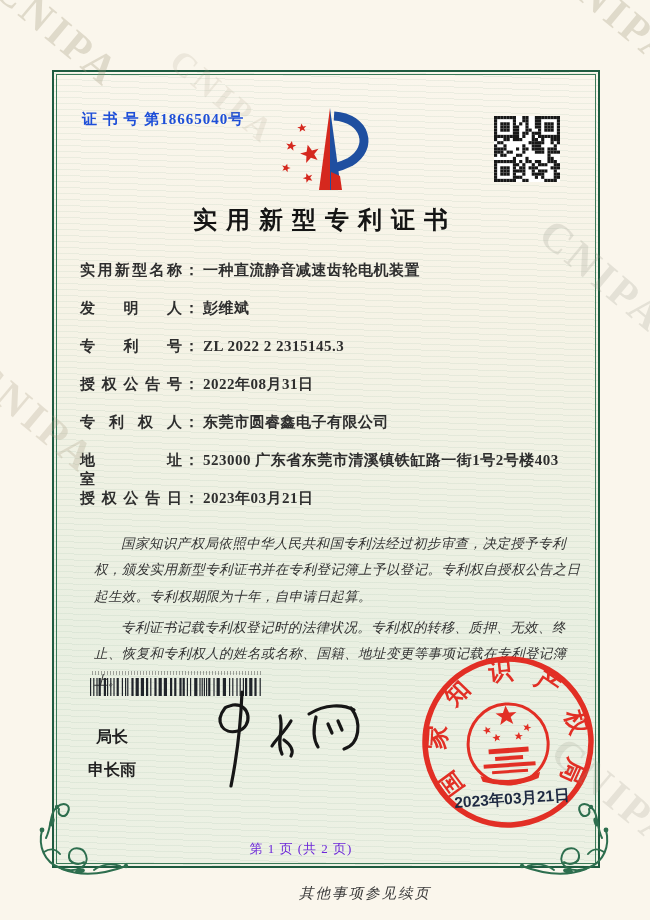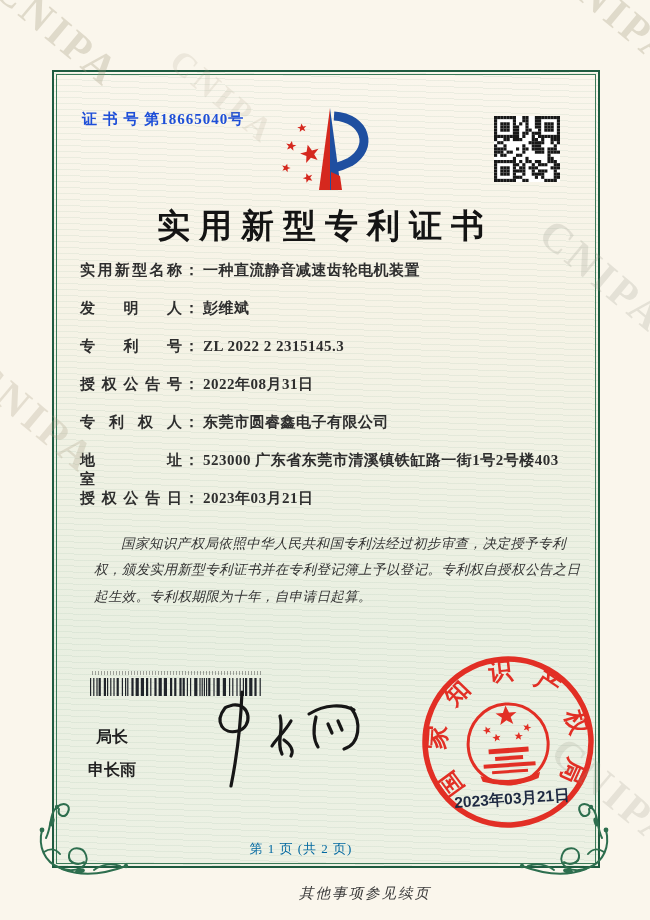--- a/index.html
+++ b/index.html
@@ -49,21 +49,21 @@
   
   .content{position:absolute;inset:0;z-index:2;}
   .cert-no{
     position:absolute;left:82px;top:110px;
     font-size:15px;letter-spacing:1px;color:#1d4ed8;font-weight:600;
   }
   .logo{position:absolute;left:268px;top:102px;width:112px;height:96px;}
   .qr{position:absolute;left:494px;top:116px;width:66px;height:66px;background:#fff;}
   .title{
     position:absolute;left:0;top:204px;width:650px;
-    text-align:center;font-size:33px;font-weight:bold;color:#141414;
+    text-align:center;font-size:24px;font-weight:bold;color:#141414;
     letter-spacing:9px;
   }
   .fields{position:absolute;left:80px;top:261px;width:492px;}
   .field-row{position:relative;height:38px;font-size:15px;font-weight:bold;color:#2e2e2e;}
   .f-label{display:inline-block;width:102px;text-align:justify;text-align-last:justify;vertical-align:top;}
   .f-colon{display:inline-block;margin:0 4px 0 2px;}
   .f-value{letter-spacing:0.5px;}
   .grant2{position:absolute;left:237px;top:0;}
   .paras{position:absolute;left:88px;top:531px;width:494px;}
   .para{
@@ -80,21 +80,21 @@
   
   .signer{position:absolute;left:88px;top:727px;font-family:"Liberation Sans","DejaVu Sans",sans-serif;text-align:center;}
   .signer .s-title{font-size:16px;font-weight:bold;color:#222;margin-bottom:12px;}
   .signer .s-name{font-size:16px;font-weight:bold;color:#222;}
   .signature{position:absolute;left:185px;top:688px;width:180px;height:108px;}
   
   .seal{position:absolute;left:418px;top:652px;width:180px;height:180px;transform:rotate(-4deg);opacity:0.95;}
   
   .page-num{
     position:absolute;left:0;top:840px;width:602px;text-align:center;
-    font-size:13px;color:#0369a1;letter-spacing:1px;
+    font-size:13px;color:#6d28d9;letter-spacing:1px;
   }
   .cont-note{
     position:absolute;left:0;top:884px;width:650px;text-align:center;
     font-size:14.5px;font-style:italic;color:#3a3a3a;letter-spacing:2px;margin-left:40px;
   }
 </style>
 </head>
 <body>
 
 <div class="page">
@@ -425,20 +425,21 @@
       <div class="field-row">
         <span class="f-label">地址</span><span class="f-colon">：</span><span class="f-value">523000 广东省东莞市清溪镇铁缸路一街1号2号楼403室</span>
       </div>
       <div class="field-row">
         <span class="f-label">授权公告日</span><span class="f-colon">：</span><span class="f-value">2023年03月21日</span>
       </div>
     </div>
 
     <div class="paras">
       <p class="para">国家知识产权局依照中华人民共和国专利法经过初步审查，决定授予专利权，颁发实用新型专利证书并在专利登记簿上予以登记。专利权自授权公告之日起生效。专利权期限为十年，自申请日起算。</p>
+      <p class="para">专利证书记载专利权登记时的法律状况。专利权的转移、质押、无效、终止、恢复和专利权人的姓名或名称、国籍、地址变更等事项记载在专利登记簿上。</p>
     </div>
 
     <div class="microtext"></div>
     <svg class="barcode" id="barsvg" viewBox="0 0 174 18" preserveAspectRatio="none">
         <rect x="0" y="0" width="1.2" height="18" fill="#20242a"></rect>
         <rect x="3.2" y="0" width="1.2" height="18" fill="#20242a"></rect>
         <rect x="6.4" y="0" width="1.2" height="18" fill="#20242a"></rect>
         <rect x="8.600000000000001" y="0" width="2.2" height="18" fill="#20242a"></rect>
         <rect x="13.8" y="0" width="2.2" height="18" fill="#20242a"></rect>
         <rect x="17" y="0" width="1.2" height="18" fill="#20242a"></rect>

